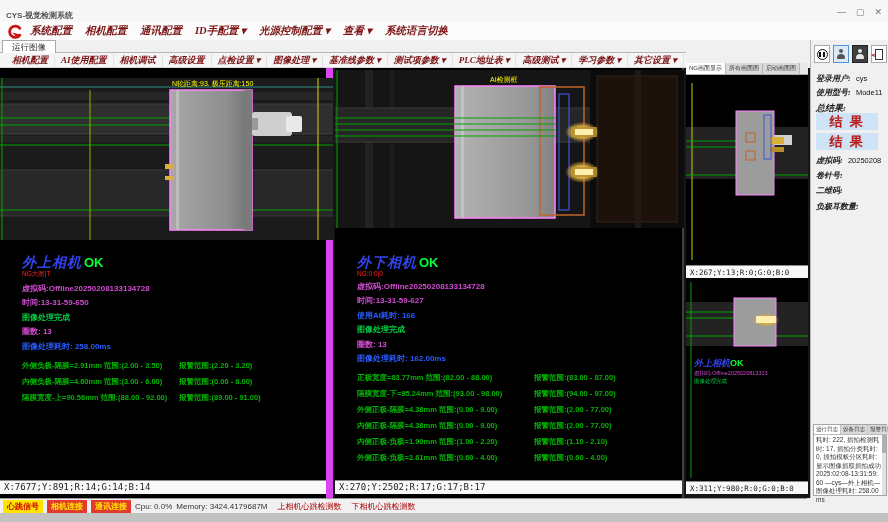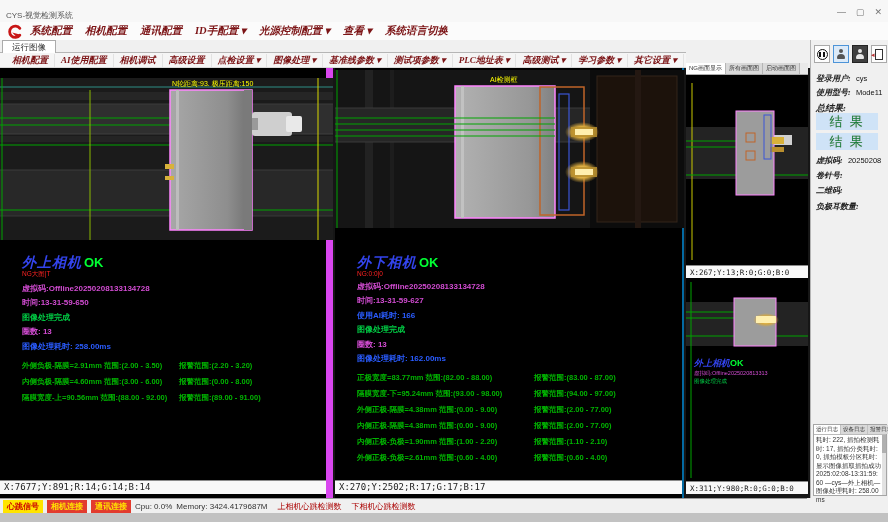--- a/index.html
+++ b/index.html
@@ -2,21 +2,21 @@
 <html><head>
 <meta charset="utf-8">
 <style>
   * { margin:0; padding:0; box-sizing:border-box; }
   html,body { width:888px; height:522px; overflow:hidden; background:#c6c6c6;
               font-family:"Liberation Sans", sans-serif; }
   .app { position:absolute; left:0; top:0; width:888px; height:522px; background:#f0f0f0; }
 
   
   .titlebar { position:absolute; left:0; top:0; width:888px; height:22px; background:#f7f7f7; }
-  .title-text { position:absolute; left:6px; top:10px; font-size:8px; color:#555; }
+  .title-text { position:absolute; left:6px; top:10px; font-size:8px; color:#555;font-weight:bold; }
   .win-controls { position:absolute; right:6px; top:7px; display:flex; gap:10px; }
   .winbtn { font-size:9px; color:#777; cursor:default; line-height:10px; }
 
   
   .menubar { position:absolute; left:0; top:22px; width:888px; height:18px; background:#fbfbfb;
              display:flex; align-items:center; gap:13px; padding-left:30px; }
   .logo { position:absolute; left:5px; top:1px; width:18px; height:18px; }
   .menu-item { font-family:"Liberation Serif", serif; font-style:italic; font-weight:bold;
                font-size:10.5px; color:#7c1416; white-space:nowrap; cursor:default; }
 
@@ -30,21 +30,21 @@
              display:flex; align-items:center; padding-left:6px; border-bottom:1px solid #d8d8d8; }
   .tool-item { font-family:"Liberation Serif", serif; font-style:italic; font-weight:bold;
                font-size:9px; color:#7c1416; padding:0 6px; border-right:1px solid #e2e2e2;
                white-space:nowrap; cursor:default; }
 
   
   .main-bg { position:absolute; left:0; top:68px; width:810px; height:430px; background:#161616; }
 
   .panel { position:absolute; background:#000; }
   .panel-left { left:0; top:68px; width:333px; height:430px; border-right:7px solid #d946ef; }
-  .panel-mid  { left:335px; top:68px; width:349px; height:430px; border-right:2px solid #0369a1; }
+  .panel-mid  { left:335px; top:68px; width:349px; height:430px; border-right:2px solid #404040; }
   .panel-sa   { left:686px; top:63px; width:122px; height:215px; }
   .panel-sb   { left:686px; top:278px; width:122px; height:216px; }
 
   .scene { position:absolute; left:0; display:block; cursor:crosshair; }
   .scene-left { top:10px; }
   .scene-mid  { top:2px; }
 
   .panel-status { position:absolute; left:0; bottom:4px; width:100%; height:14px; background:#f8f8f8;
                   border-top:1px solid #8a8a8a; font-family:"DejaVu Sans Mono", monospace;
                   font-size:9px; color:#222; line-height:13px; padding-left:4px; }
@@ -89,21 +89,21 @@
                          border-radius:4px 4px 1px 1px; background:currentColor; }
   .person-glyph.white { color:#e8e8e8; }
   .door-glyph { position:relative; width:8px; height:11px; border:1.3px solid #333; background:#fff; }
   .door-glyph::after { content:"◂"; position:absolute; left:-5px; top:1px; font-size:7px; color:#b33; }
 
   .sb-row { position:absolute; left:5px; font-size:8px; color:#222; white-space:nowrap; }
   .sb-row .lab { font-family:"Liberation Serif", serif; font-style:italic; font-weight:bold; }
   .sb-row .val { margin-left:3px; font-size:7.5px; color:#111; }
   .sb-total { font-size:9px; font-weight:bold; font-family:"Liberation Serif", serif; font-style:italic; }
   .result-box { position:absolute; left:5px; width:62px; height:17px; background:#cfe3f7;
-                color:#15803d; font-size:13px; font-weight:normal; text-align:center; line-height:17px;
+                color:#b91c1c; font-size:13px; font-weight:bold; text-align:center; line-height:17px;
                 font-family:"Liberation Serif", serif; letter-spacing:2px;
                 text-shadow:0 0 1px #caa; }
   .sb-log { position:absolute; left:2px; top:384px; width:74px; height:72px; background:#fff;
             border:1px solid #a5a5a5; }
   .log-tabs { display:flex; height:10px; background:#e6e6e6; border-bottom:1px solid #bbb; }
   .log-tab { font-size:5.5px; line-height:9px; padding:0 2px; color:#333; border-right:1px solid #c2c2c2; background:#d9d9d9; white-space:nowrap;}
   .log-tab.active { background:#fff; }
   .log-text { font-size:6.5px; line-height:8.5px; color:#333; padding:1px 5px 1px 2px; word-break:break-all; }
   .log-scroll { position:absolute; right:0; top:10px; width:4px; height:60px; background:#e2e2e2; }
   .log-thumb { width:4px; height:18px; background:#b0b0b0; }

